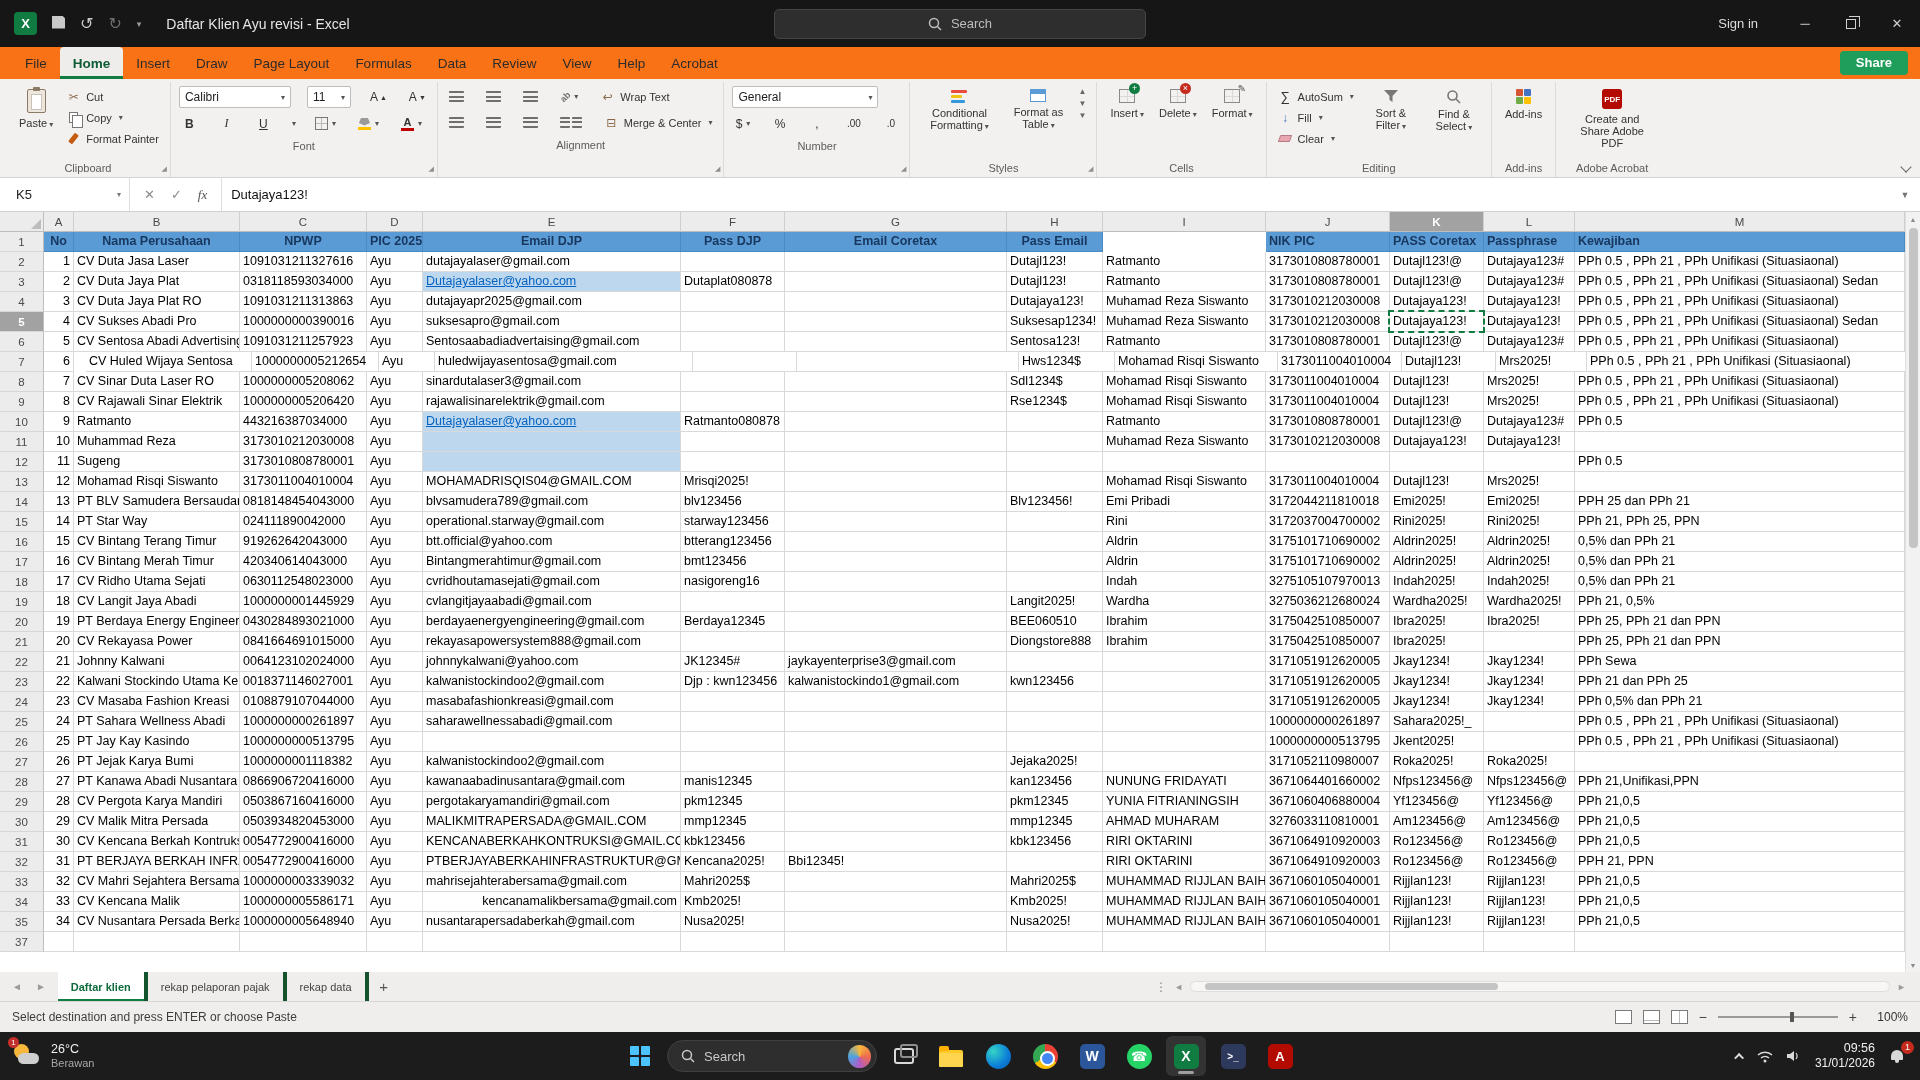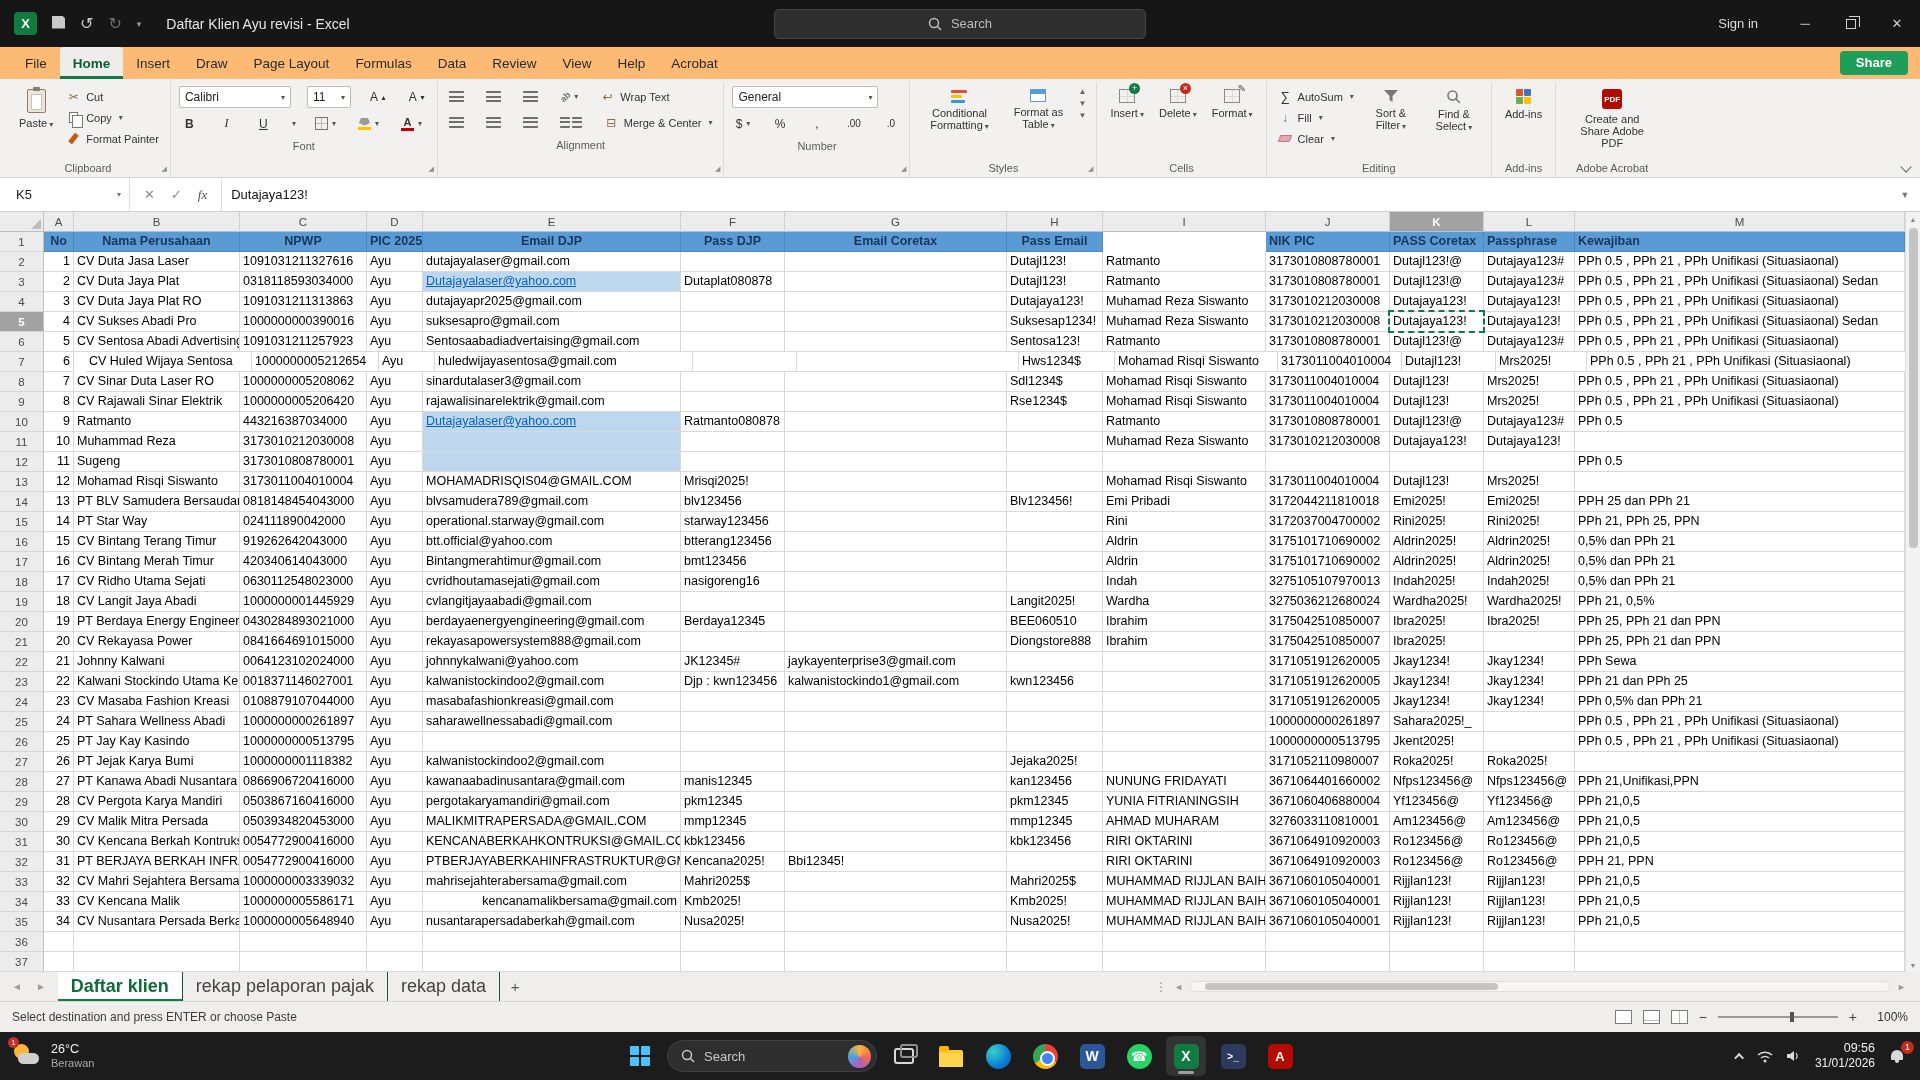--- a/index.html
+++ b/index.html
@@ -18,21 +18,21 @@
 .tbcaret{font-size:9px;color:#9a9a9a}
 .tb-title{font-size:14px;color:#e5e5e5;margin-left:10px;white-space:nowrap}
 .tb-search{position:absolute;left:50%;top:50%;transform:translate(-50%,-50%);width:372px;height:30px;background:#2e2e2e;border:1px solid #464646;border-radius:5px;display:flex;align-items:center;justify-content:center;gap:9px;color:#bdbdbd;font-size:13px}
 .tb-right{margin-left:auto;display:flex;align-items:center;height:100%}
 .signin{font-size:13px;color:#dcdcdc;padding:0 24px}
 .winbtn{width:46px;height:100%;display:flex;align-items:center;justify-content:center;font-size:13px;color:#cfcfcf}
 .rest{width:10px;height:10px;border:1px solid #cfcfcf;position:relative;background:#161616}
 .rest::before{content:"";position:absolute;left:2px;top:-4px;width:10px;height:10px;border:1px solid #cfcfcf;border-left:none;border-bottom:none}
 
 
-.menubar{height:32px;background:#fdba74;display:flex;align-items:center;padding:0 12px;flex:0 0 auto}
+.menubar{height:32px;background:#f97316;display:flex;align-items:center;padding:0 12px;flex:0 0 auto}
 .menu-tabs{display:flex;align-items:stretch;height:100%}
 .menu-item{padding:0 13px;font-size:13.5px;color:#2b2b2b;display:flex;align-items:center;position:relative}
 .menu-item.active{font-weight:700;color:#0d5c33;box-shadow:inset 0 -3px 0 #107C41;background:#EFEDEB;border-radius:4px 4px 0 0}
 .share{margin-left:auto;background:#1E9E5A;color:#fff;font-size:13px;font-weight:600;border-radius:4px;padding:4px 16px 5px;display:flex;align-items:center;gap:6px}
 
 
 .ribbon{height:99px;background:#F3F1EF;border-bottom:1px solid #D5D3D1;display:flex;align-items:stretch;padding:3px 4px 0 6px;flex:0 0 auto;position:relative}
 .rgroup{display:flex;flex-direction:column;border-right:1px solid #DDDBD9;padding:2px 8px 0;position:relative}
 .rcontent{flex:1;display:flex;align-items:flex-start;gap:5px}
 .glabel{height:18px;display:flex;align-items:center;justify-content:center;font-size:11px;color:#5c5c5c}
@@ -111,21 +111,21 @@
 .gc.ants{overflow:visible;z-index:5}
 .gc.ants::after{content:"";position:absolute;inset:-2px;border:2px dashed #107C41;pointer-events:none}
 .vscroll{position:absolute;top:0;right:0;width:15px;height:100%;background:#F2F2F2;border-left:1px solid #DFDFDF;display:flex;flex-direction:column;align-items:center}
 .varrow{height:14px;font-size:7px;color:#8a8a8a;display:flex;align-items:center}
 .vthumb{width:9px;border-radius:4px;background:#C4C4C4;height:320px;margin-top:2px}
 
 
 .tabsbar{height:30px;background:#F0EEEC;border-bottom:1px solid #D8D6D4;display:flex;align-items:stretch;flex:0 0 auto}
 .tabnav{display:flex;align-items:center;gap:14px;padding:0 12px;color:#9a9a9a;font-size:10px}
 .sheet-tabs{display:flex;align-items:stretch}
-.stab{padding:0 13px;display:flex;align-items:center;font-size:18px;color:#444;border-right:1px solid #14532d}
+.stab{padding:0 13px;display:flex;align-items:center;font-size:11px;color:#444;border-right:4px solid #14532d}
 .stab.active{background:#fff;color:#0E6B3C;font-weight:700;box-shadow:inset 0 -2px 0 #107C41}
 .addtab{width:30px;display:flex;align-items:center;justify-content:center;color:#555;font-size:15px}
 .hscroll{margin-left:auto;display:flex;align-items:center;gap:7px;padding-right:14px}
 .dots{color:#8a8a8a;font-size:12px}
 .harr{color:#9a9a9a;font-size:9px}
 .htrack{width:700px;height:11px;background:#F7F6F5;border:1px solid #E0DEDC;border-radius:6px;position:relative}
 .hthumb{position:absolute;left:2%;top:1px;width:42%;height:7px;background:#C4C4C4;border-radius:4px}
 
 
 .statusbar{height:30px;background:#F0EEEC;display:flex;align-items:center;font-size:12px;color:#3d3d3d;padding:0 12px;flex:0 0 auto}
@@ -1084,36 +1084,20 @@
           <div class="gc" style="width: 104px;">Nusa2025!</div>
           <div class="gc" style="width: 222px;"></div>
           <div class="gc" style="width: 96px;">Nusa2025!</div>
           <div class="gc" style="width: 163px;">MUHAMMAD RIJJLAN BAIH</div>
           <div class="gc" style="width: 124px;">3671060105040001</div>
           <div class="gc" style="width: 94px;">Rijjlan123!</div>
           <div class="gc" style="width: 91px;">Rijjlan123!</div>
           <div class="gc" style="width: 330px;">PPh 21,0,5</div>
         </div>
         <div class="grow">
-          <div class="rh">36</div>
-          <div class="gc" style="width: 30px;"></div>
-          <div class="gc" style="width: 166px;"></div>
-          <div class="gc" style="width: 127px;"></div>
-          <div class="gc" style="width: 56px;"></div>
-          <div class="gc" style="width: 258px;"></div>
-          <div class="gc" style="width: 104px;"></div>
-          <div class="gc" style="width: 222px;"></div>
-          <div class="gc" style="width: 96px;"></div>
-          <div class="gc" style="width: 163px;"></div>
-          <div class="gc" style="width: 124px;"></div>
-          <div class="gc" style="width: 94px;"></div>
-          <div class="gc" style="width: 91px;"></div>
-          <div class="gc" style="width: 330px;"></div>
-        </div>
-        <div class="grow">
           <div class="rh">37</div>
           <div class="gc" style="width: 30px;"></div>
           <div class="gc" style="width: 166px;"></div>
           <div class="gc" style="width: 127px;"></div>
           <div class="gc" style="width: 56px;"></div>
           <div class="gc" style="width: 258px;"></div>
           <div class="gc" style="width: 104px;"></div>
           <div class="gc" style="width: 222px;"></div>
           <div class="gc" style="width: 96px;"></div>
           <div class="gc" style="width: 163px;"></div>

